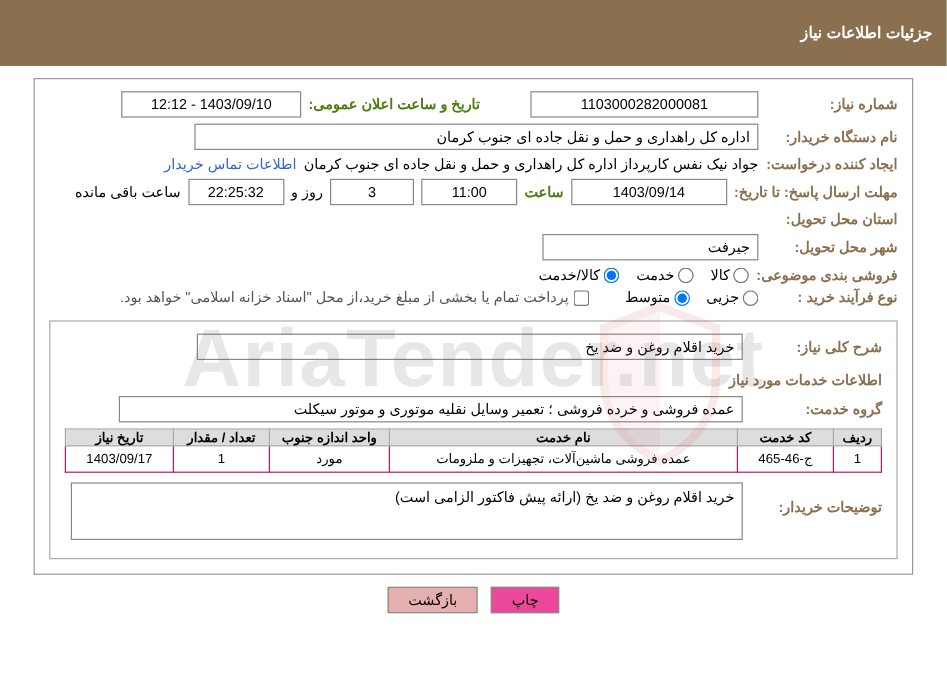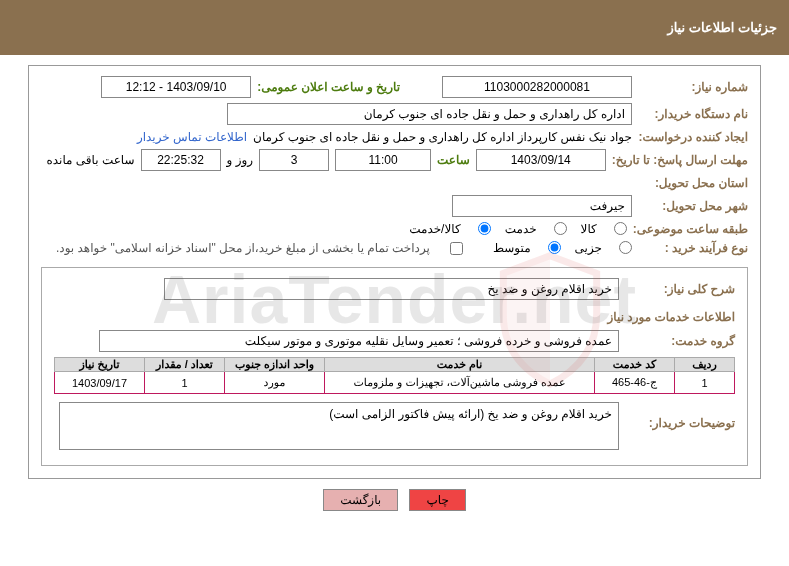--- a/index.html
+++ b/index.html
@@ -58,22 +58,22 @@
   color: #3366cc;
   text-decoration: none;
 }
 .radio-group {
   display: flex;
   gap: 14px;
   align-items: center;
 }
 .radio-item {
   display: flex;
-  align-items: flex-start;
-  gap: 17px;
+  align-items: flex-end;
+  gap: 3px;
 }
 input[type=radio], input[type=checkbox] {
   margin: 0;
 }
 .sub-frame {
   border: 1px solid #aaa;
   margin-top: 12px;
   padding: 10px 12px;
 }
 .section-title {
@@ -116,21 +116,21 @@
   margin-top: 10px;
 }
 .btn {
   border: 1px solid #888;
   padding: 3px 16px;
   margin: 0 4px;
   cursor: pointer;
   font-family: inherit;
   font-size: 12px;
 }
-.btn-print { background: #ef4444; }
+.btn-print { background: #ec4899; }
 .btn-back  { background: #e6b0b0; }
 .watermark {
   position: absolute;
   top: 260px;
   left: 0;
   width: 789px;
   text-align: center;
   pointer-events: none;
   z-index: 50;
 }
@@ -148,21 +148,21 @@
   left: 490px;
   width: 120px;
   height: 140px;
   opacity: 0.12;
   z-index: 49;
   pointer-events: none;
 }
 .checkbox-note {
   display: flex;
   align-items: center;
-  gap: 20px;
+  gap: 4px;
   color: #555;
 }
 </style>
 </head>
 <body>
 
 <div class="header-bar">
   <span>جزئیات اطلاعات نیاز</span>
 </div>
 
@@ -171,51 +171,51 @@
   <div class="row">
     <span class="label">شماره نیاز:</span>
     <span class="field" style="width:190px">1103000282000081</span>
     <span style="flex:0 0 30px"></span>
     <span class="label2">تاریخ و ساعت اعلان عمومی:</span>
     <span class="field" style="width:150px">1403/09/10 - 12:12</span>
   </div>
 
   <div class="row">
     <span class="label">نام دستگاه خریدار:</span>
-    <span class="field field-right" style="width:405px">اداره کل راهداری و حمل و نقل جاده ای جنوب کرمان</span>
+    <span class="field field-right" style="width:470px">اداره کل راهداری و حمل و نقل جاده ای جنوب کرمان</span>
   </div>
 
   <div class="row">
     <span class="label">ایجاد کننده درخواست:</span>
     <span>جواد  نیک نفس کارپرداز اداره کل راهداری و حمل و نقل جاده ای جنوب کرمان</span>
     <a href="#" class="link">اطلاعات تماس خریدار</a>
   </div>
 
   <div class="row">
     <span class="label" style="min-width:110px">مهلت ارسال پاسخ: تا تاریخ:</span>
     <span class="field" style="width:130px">1403/09/14</span>
     <span class="label2">ساعت</span>
-    <span class="field" style="width:96px">11:00</span>
+    <span class="field" style="width:80px">11:00</span>
     <span class="field" style="width:70px">3</span>
     <span>روز و</span>
     <span class="field" style="width:80px">22:25:32</span>
     <span>ساعت باقی مانده</span>
   </div>
 
   <div class="row">
     <span class="label">استان محل تحویل:</span>
   </div>
 
   <div class="row">
     <span class="label">شهر محل تحویل:</span>
     <span class="field field-right" style="width:180px">جیرفت</span>
   </div>
 
   <div class="row">
-    <span class="label">طبقه ساعت موضوعی:</span>
+    <span class="label">فروشی بندی موضوعی:</span>
     <div class="radio-group">
       <label class="radio-item">
         <input type="radio" name="cat" style="">
         <span>کالا</span>
       </label>
       <label class="radio-item">
         <input type="radio" name="cat" style="">
         <span>خدمت</span>
       </label>
       <label class="radio-item">
@@ -254,21 +254,21 @@
     <div class="section-title">اطلاعات خدمات مورد نیاز</div>
 
     <div class="row">
       <span class="label">گروه خدمت:</span>
       <span class="field field-right" style="width:520px">عمده فروشی و خرده فروشی ؛ تعمیر وسایل نقلیه موتوری و موتور سیکلت</span>
     </div>
 
     <table class="data">
       <thead>
         <tr>
-          <th style="width:60px">ردیف</th>
+          <th style="width:40px">ردیف</th>
           <th style="width:80px">کد خدمت</th>
           <th>نام خدمت</th>
           <th style="width:100px">واحد اندازه جنوب</th>
           <th style="width:80px">تعداد / مقدار</th>
           <th style="width:90px">تاریخ نیاز</th>
         </tr>
       </thead>
       <tbody>
         <tr>
           <td>1</td>

